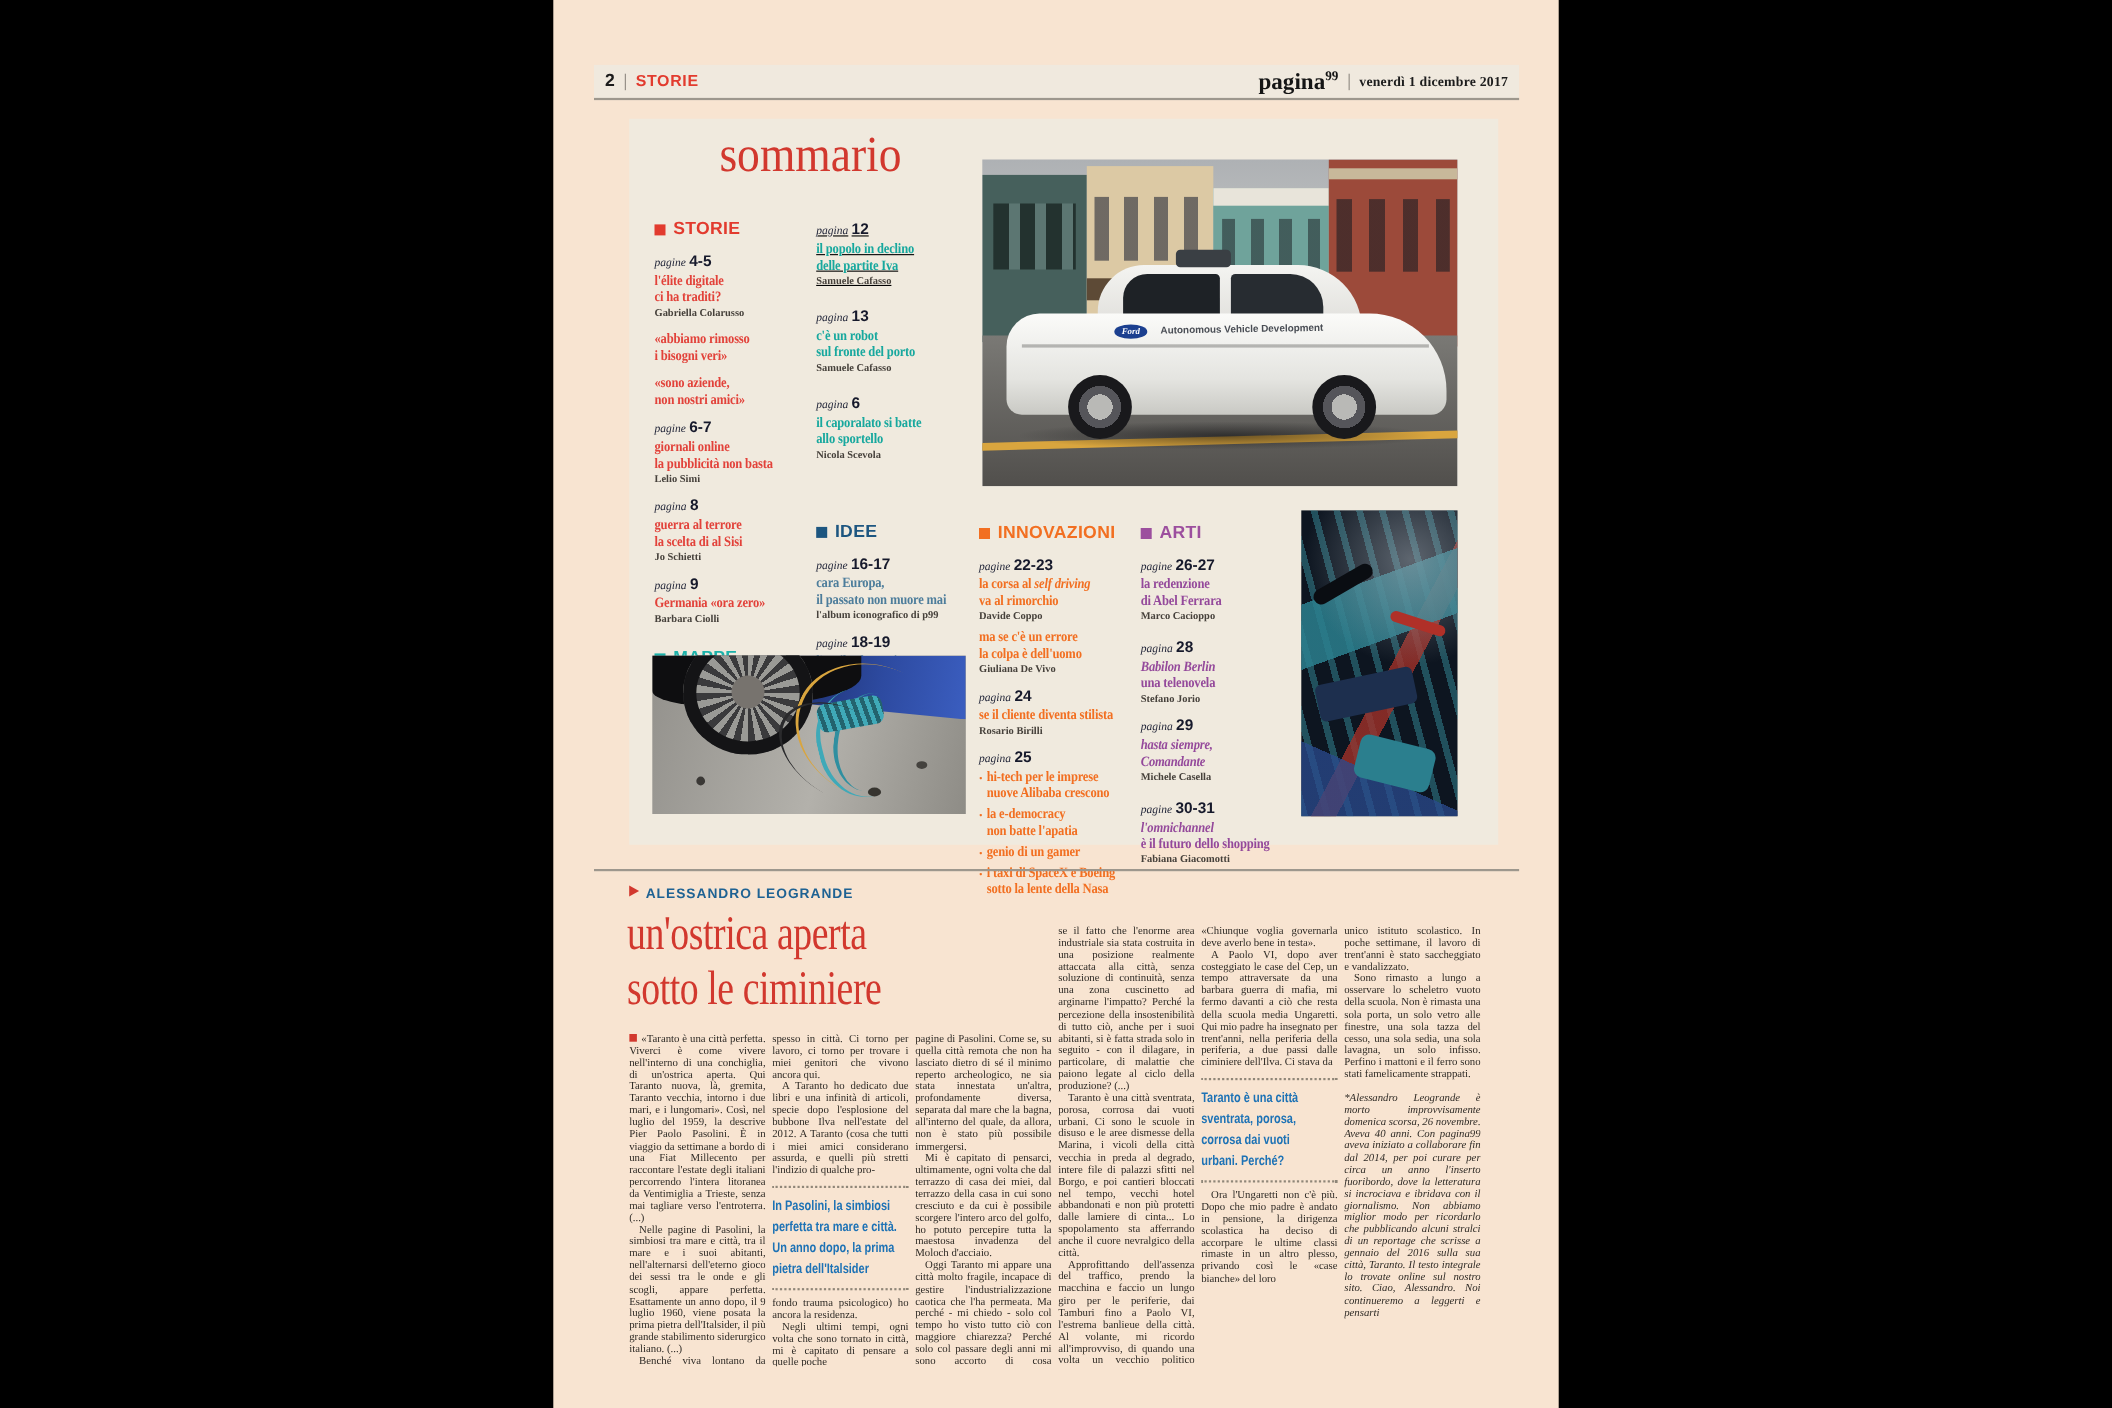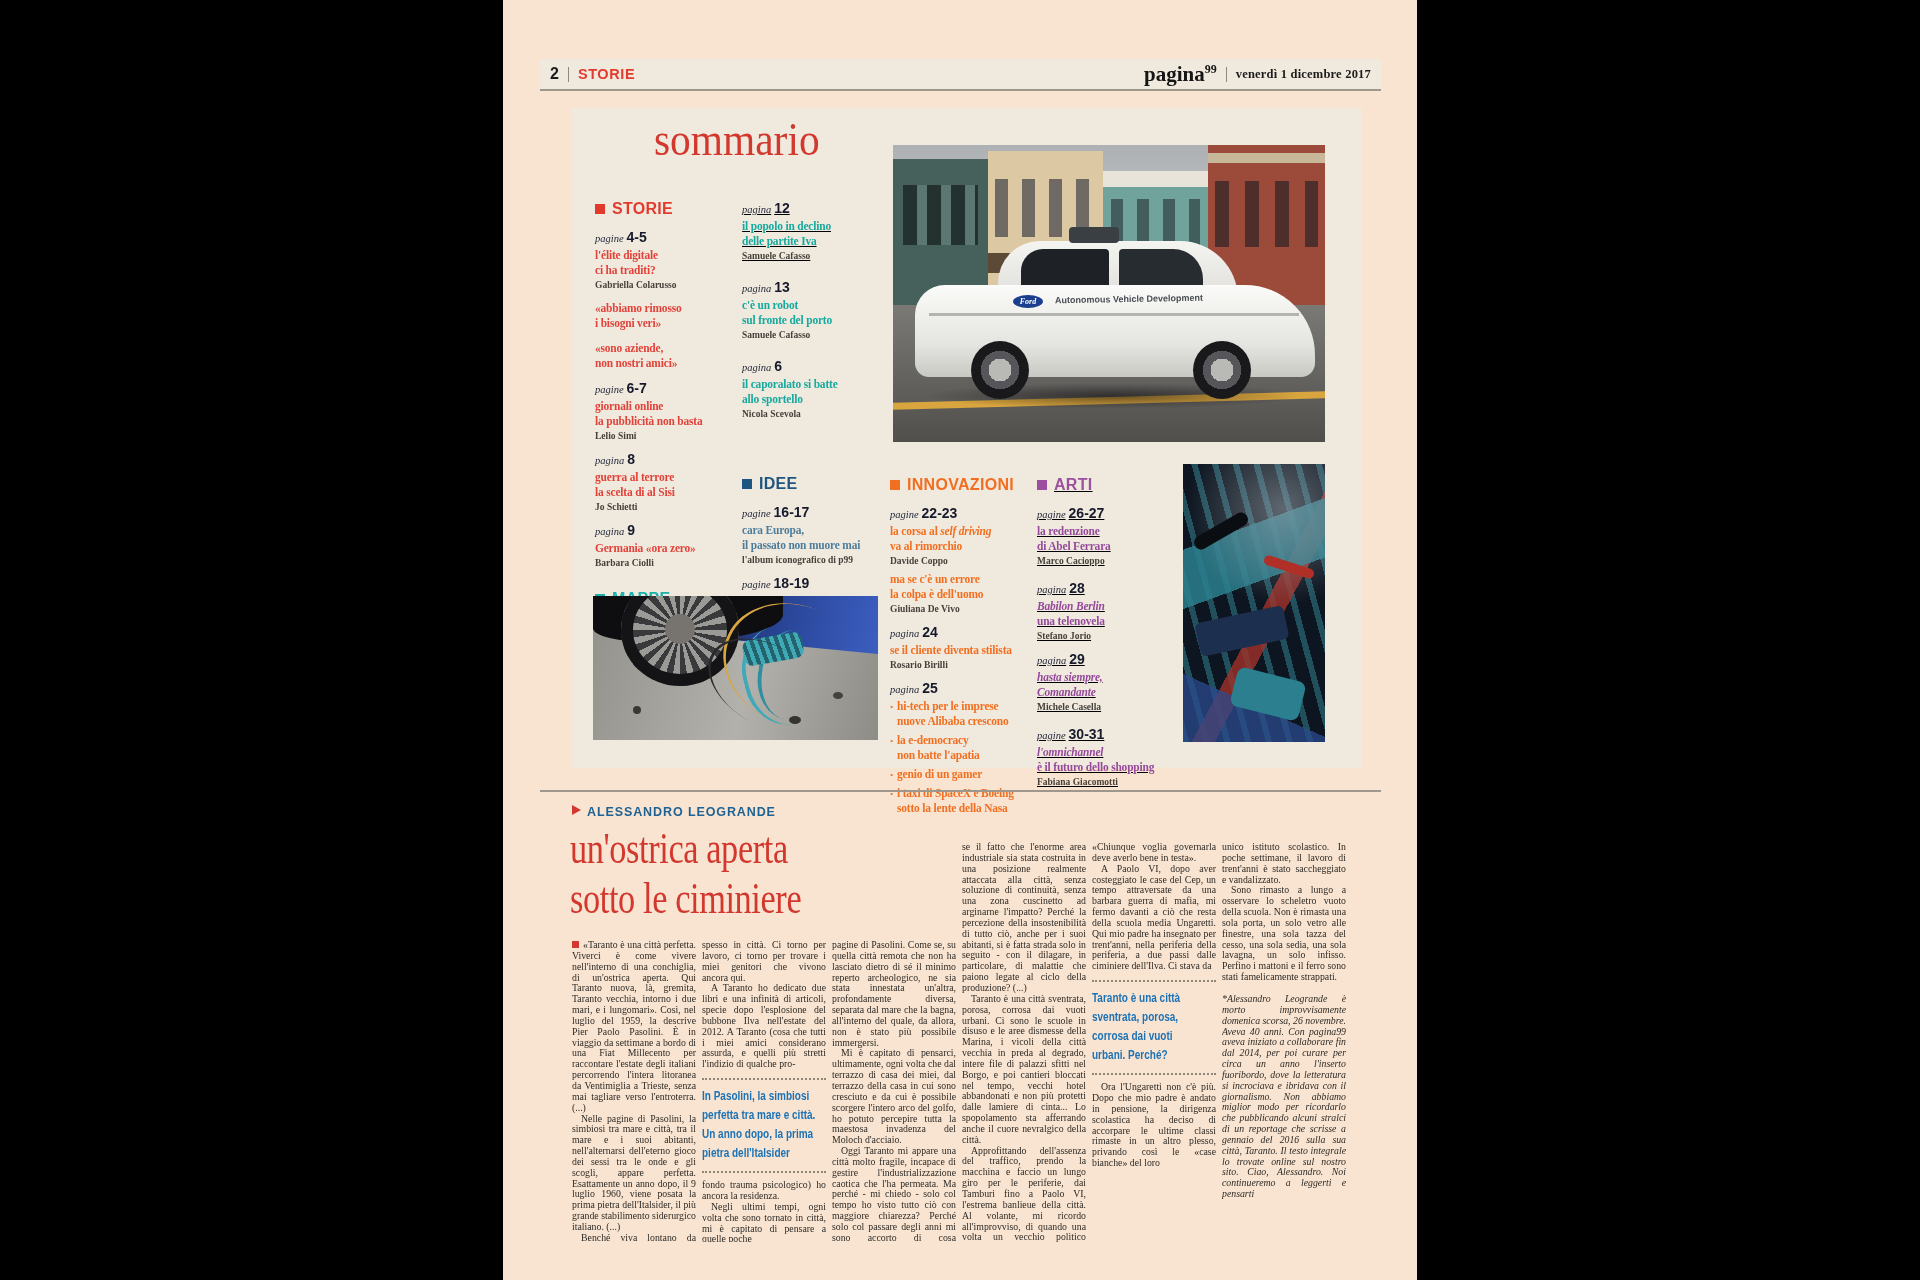--- a/index.html
+++ b/index.html
@@ -226,21 +226,21 @@
               <div class="tt c-orange">genio di un gamer</div>
             </div>
         <div class="bullet">
               <span class="bdot c-orange">.</span>
               <div class="tt c-orange">i taxi di SpaceX e Boeing
 sotto la lente della Nasa</div>
             </div>
       </div>
     </div>
 
-    <div class="toc-col" style="left:465px; top:368px; width:148px;text-decoration:underline;">
+    <div class="toc-col" style="left:465px; top:368px; width:148px;">
       <div class="sh hpurple">
         <span class="sq bq-purple"></span>
         <span>ARTI</span>
       </div>
       <div class="ti" style="margin-bottom:14px;">
         <div class="tp"><span>pagine</span><b>26-27</b></div>
         <div class="tt c-purple">la redenzione
 di Abel Ferrara</div>
         <div class="ta">Marco Cacioppo</div>
       </div>

